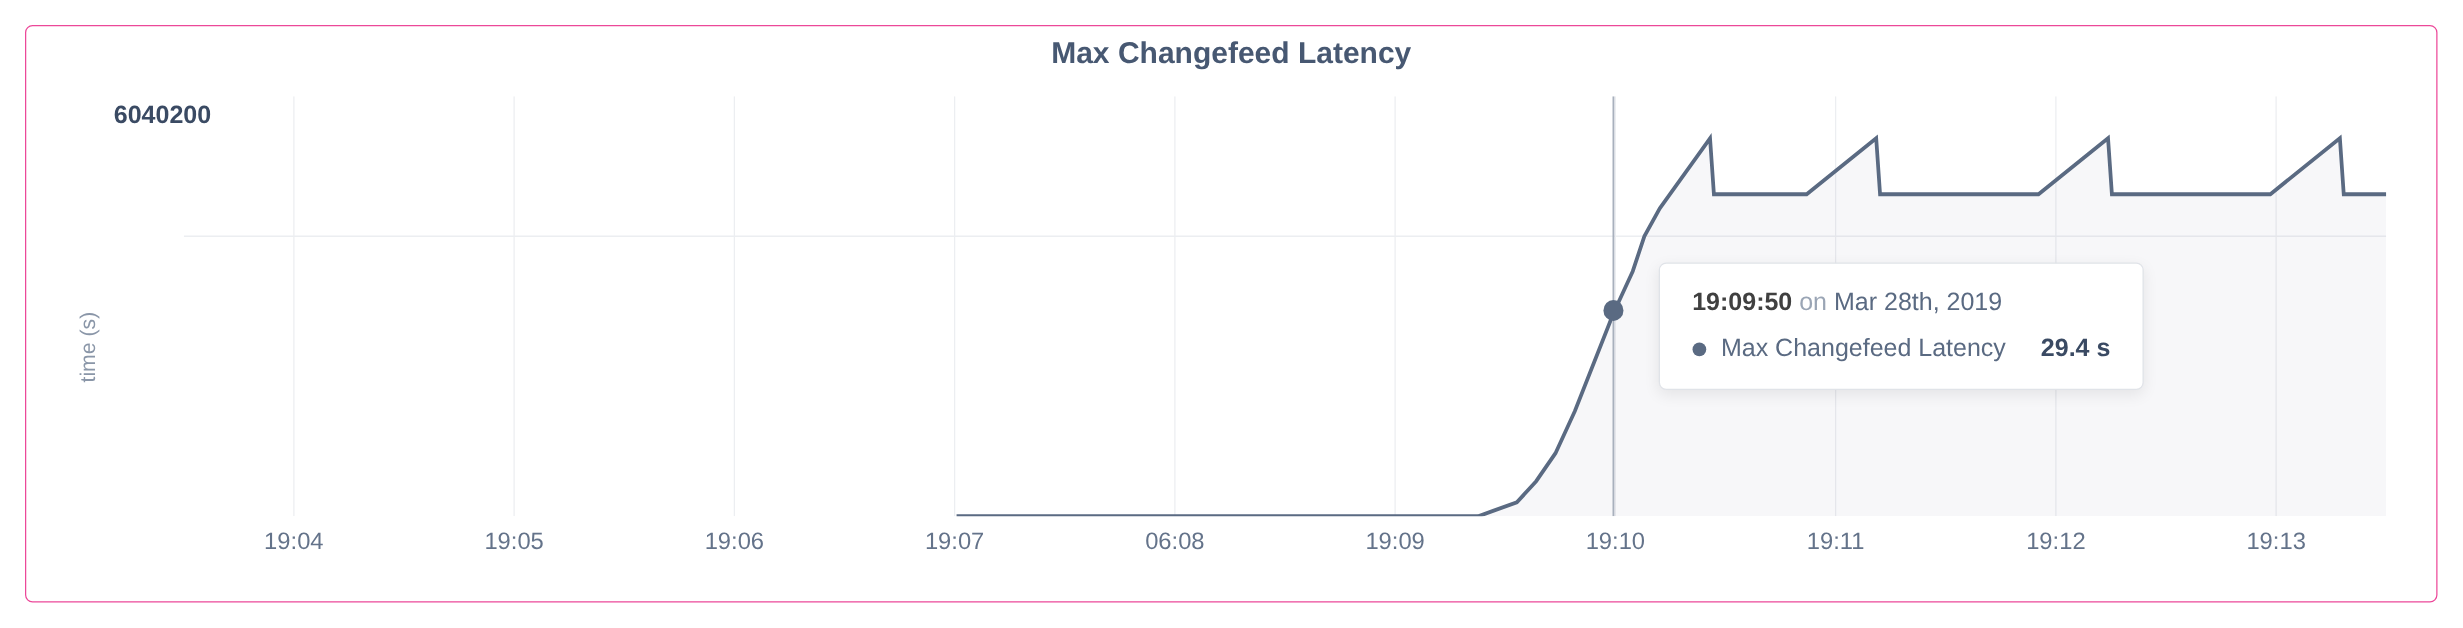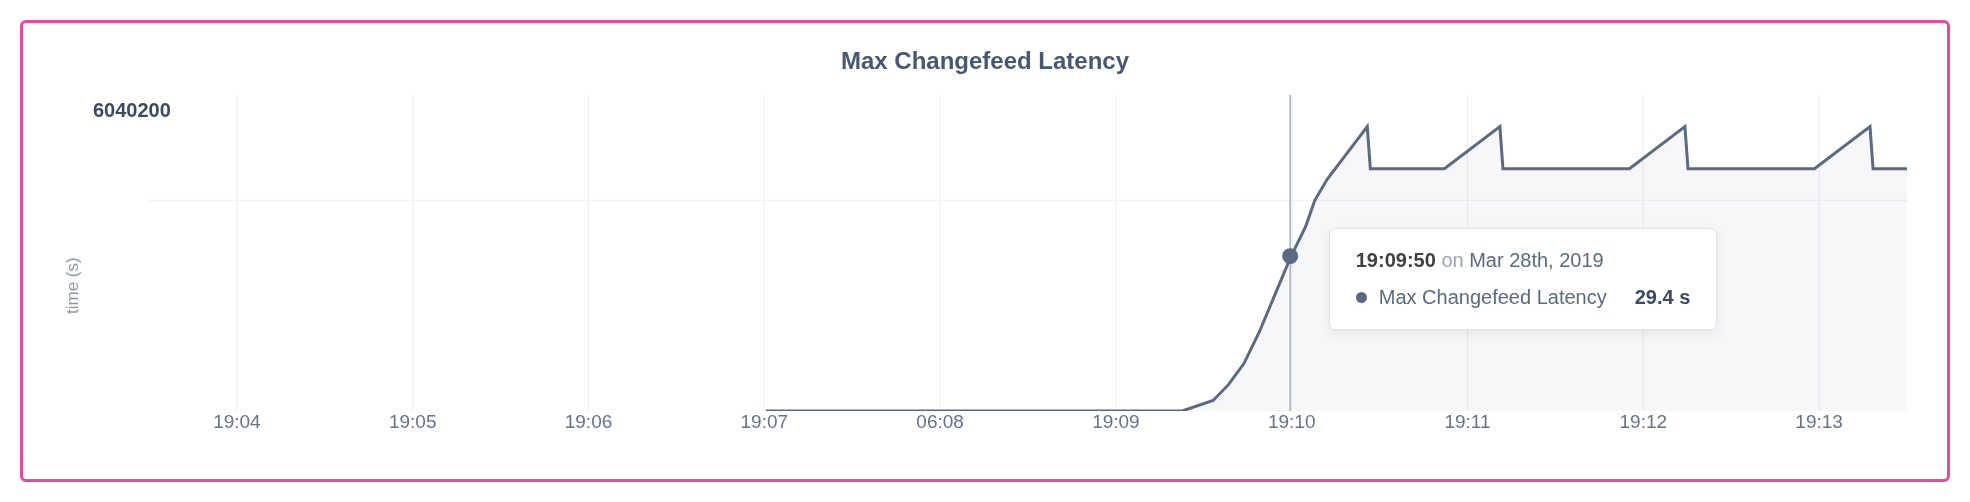--- a/index.html
+++ b/index.html
@@ -12,23 +12,23 @@
       font-family: -apple-system, BlinkMacSystemFont, "Segoe UI", Helvetica, Arial, sans-serif;
       background: #ffffff;
       width: 1970px;
       height: 502px;
       padding: 20px;
     }
     
     .chart-container {
       width: 100%;
       height: 100%;
-      border: 3px solid #ec4899;
+      border: 1px solid #ec4899;
       border-radius: 6px;
-      padding: 24px 40px 20px 40px;
+      padding: 8px 40px 20px 40px;
       position: relative;
       background: #ffffff;
     }
     
     .chart-title {
       text-align: center;
       font-size: 24px;
       font-weight: 700;
       color: #475872;
       margin-bottom: 20px;
@@ -74,21 +74,22 @@
     }
     
     .plot-svg {
       width: 100%;
       height: calc(100% - 36px);
       display: block;
     }
     
     .x-axis {
       display: flex;
-      justify-content: center;
+      justify-content: flex-end;
+      margin-top: 10px;
       padding: 0 0px;
     }
     
     .x-tick {
       font-size: 19px;
       color: #64738a;
       flex: 1;
       text-align: center;
     }
     

